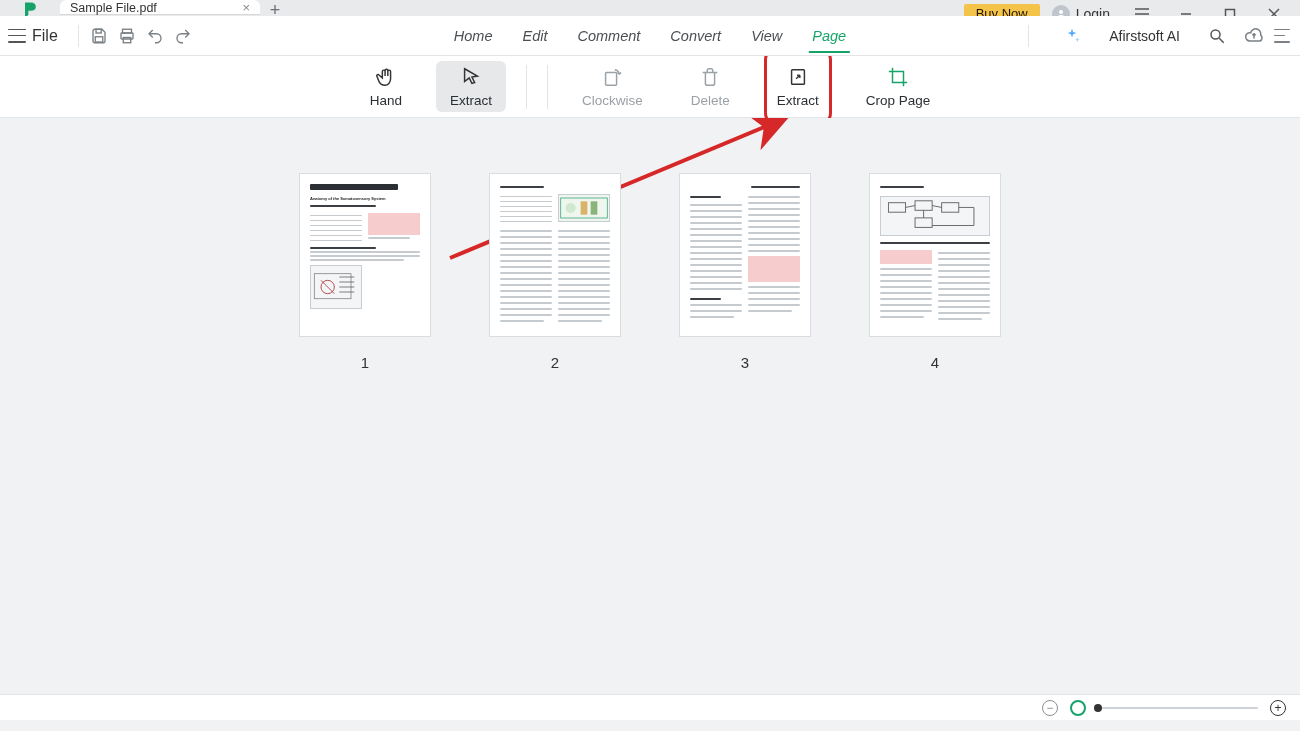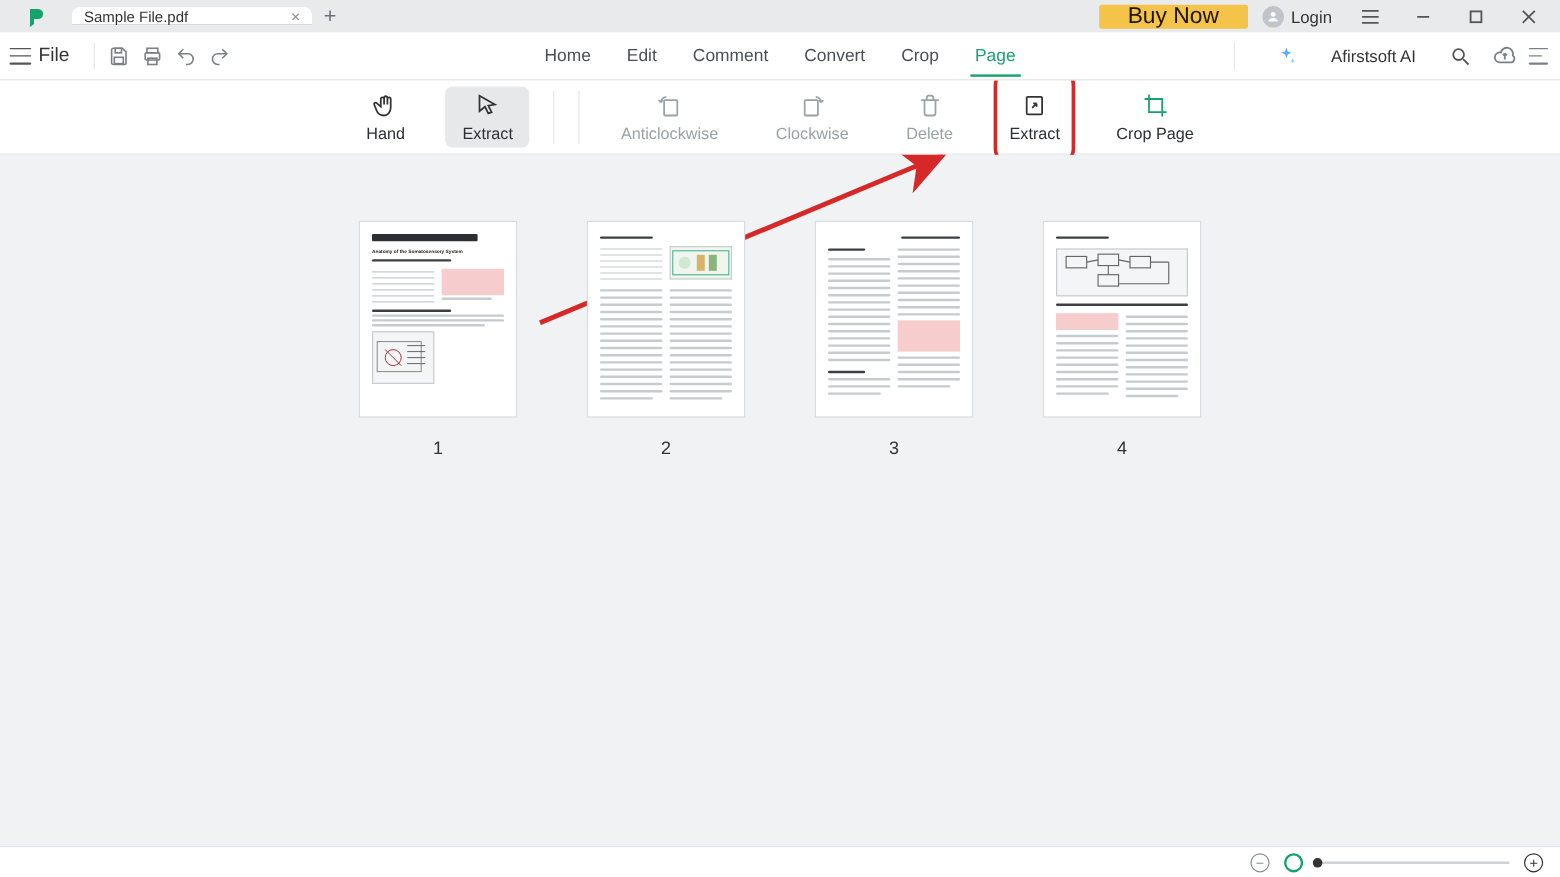--- a/index.html
+++ b/index.html
@@ -11,44 +11,44 @@
     --accent:#15a36a;
     --yellow:#f4c34a;
     --red:#d62828;
     --pink:#f6cccc;
     --shadow:0 0 0 1px var(--border);
   }
   *{box-sizing:border-box;font-family:"Segoe UI",Arial,sans-serif;}
   body{margin:0;background:var(--bg);color:var(--text);width:1300px;height:731px;overflow:hidden;}
 
   
-  .titlebar{height:27px;background:#e8eaec;display:flex;align-items:center;position:relative;}
+  .titlebar{height:16px;background:#e8eaec;display:flex;align-items:flex-start;position:relative;}
   .logo-box{width:60px;display:flex;align-items:center;justify-content:center;}
   .logo{width:20px;height:18px;position:relative;}
   .logo svg{display:block;}
   .tab{width:200px;background:#ffffff;border-top-left-radius:6px;border-top-right-radius:6px;display:flex;align-items:center;padding:0 10px;font-size:12.5px;color:#333;box-shadow:0 -1px 0 #d6d9dc inset;}
   .tab .close{margin-left:auto;color:#888;font-size:13px;}
   .newtab{width:30px;display:flex;align-items:center;justify-content:center;color:#6b7075;font-size:18px;}
   .titlebar-right{margin-left:auto;display:flex;align-items:center;gap:4px;padding-right:6px;}
-  .buy{background:var(--yellow);color:#1f1500;font-size:19px;padding:3px 24px;border-radius:2px;display:flex;align-items:center;height:20px;}
+  .buy{background:var(--yellow);color:#1f1500;font-size:13px;padding:3px 12px;border-radius:2px;display:flex;align-items:center;height:20px;}
   .loginbox{display:flex;align-items:center;gap:6px;font-size:14px;color:#333;padding:0 8px;}
   .avatar{width:18px;height:18px;border-radius:50%;background:#bfc5ca;display:flex;align-items:center;justify-content:center;}
   .winbtn{width:40px;height:27px;display:flex;align-items:center;justify-content:center;color:#55595d;}
   .winbtn svg{display:block;}
 
   
   .topstrip{height:40px;background:#ffffff;display:flex;align-items:center;padding:0 10px 0 8px;border-bottom:1px solid var(--border);position:relative;}
   .hamburger{width:18px;height:14px;display:flex;flex-direction:column;justify-content:space-between;margin-right:6px;}
   .hamburger span{height:1.5px;background:#555;border-radius:1px;}
   .file-label{font-size:16px;color:#333;margin-right:14px;}
   .vsep{width:1px;height:22px;background:var(--border);margin:0 6px;}
   .qicon{width:28px;height:28px;display:flex;align-items:center;justify-content:center;color:#7a8085;}
 
   .maintabs{position:absolute;left:50%;transform:translateX(-50%);display:flex;gap:26px;font-size:14.5px;}
-  .maintabs .mt{color:#4b4f53;padding:8px 2px;cursor:pointer;position:relative;}
+  .maintabs .mt{color:#4b4f53;padding:8px 2px;cursor:pointer;position:relative;font-style:italic;}
   .maintabs .mt.active{color:var(--accent);text-align:right;}
   .maintabs .mt.active::after{content:"";position:absolute;left:-2px;right:-2px;bottom:-1px;height:2px;background:var(--accent);}
 
   .ai-area{margin-left:auto;display:flex;align-items:center;gap:28px;}
   .sparkle{width:18px;height:18px;}
   .ai-label{font-size:14px;color:#333;}
   .search-ic{width:18px;height:18px;color:#555;}
 
   .far-right{display:flex;align-items:center;gap:10px;margin-left:18px;}
   .cloud-ic{width:20px;height:20px;color:#7a8085;}
@@ -185,21 +185,21 @@
         <path d="M15 14l5-5-5-5"></path>
         <path d="M20 9H10a6 6 0 0 0 0 12h2"></path>
       </svg>
   </div>
 
   <div class="maintabs">
     <div class="mt">Home</div>
     <div class="mt">Edit</div>
     <div class="mt">Comment</div>
     <div class="mt">Convert</div>
-    <div class="mt">Crop</div>
+    <div class="mt">View</div>
     <div class="mt active">Page</div>
   </div>
 
   <div class="ai-area">
     <div class="vsep"></div>
     <span class="sparkle">
       <svg viewBox="0 0 24 24" width="18" height="18">
           <path fill="#5aa9ff" d="M12 2l1.5 4.5L18 8l-4.5 1.5L12 14l-1.5-4.5L6 8l4.5-1.5z"></path>
           <path fill="#8ec9ff" d="M19 14l.8 2.4L22 17l-2.2.8L19 20l-.8-2.2L16 17l2.2-.6z"></path>
         </svg>
@@ -240,29 +240,20 @@
   <div class="rbtn selected">
     <span class="ricon">
       <svg viewBox="0 0 24 24" width="22" height="22" fill="none" stroke="#333" stroke-width="1.6">
           <path d="M5 3l14 8-6 1 3 6-3 1-3-6-5 4z"></path>
         </svg>
     </span>
     <span class="lbl">Extract</span>
   </div>
   <div class="sep"></div>
   <div class="sep"></div>
-  <div class="rbtn disabled">
-    <span class="ricon">
-      <svg viewBox="0 0 24 24" width="22" height="22" fill="none" stroke="#9aa1a7" stroke-width="1.6">
-          <rect x="7" y="7" width="12" height="14" rx="1"></rect>
-          <path d="M9 4a6 6 0 0 0-5 5m0 0l-2-2m2 2l2-2"></path>
-        </svg>
-    </span>
-    <span class="lbl">Anticlockwise</span>
-  </div>
   <div class="rbtn disabled">
     <span class="ricon">
       <svg viewBox="0 0 24 24" width="22" height="22" fill="none" stroke="#9aa1a7" stroke-width="1.6">
           <rect x="5" y="7" width="12" height="14" rx="1"></rect>
           <path d="M15 4a6 6 0 0 1 5 5m0 0l2-2m-2 2l-2-2"></path>
         </svg>
     </span>
     <span class="lbl">Clockwise</span>
   </div>
   <div class="rbtn disabled">

